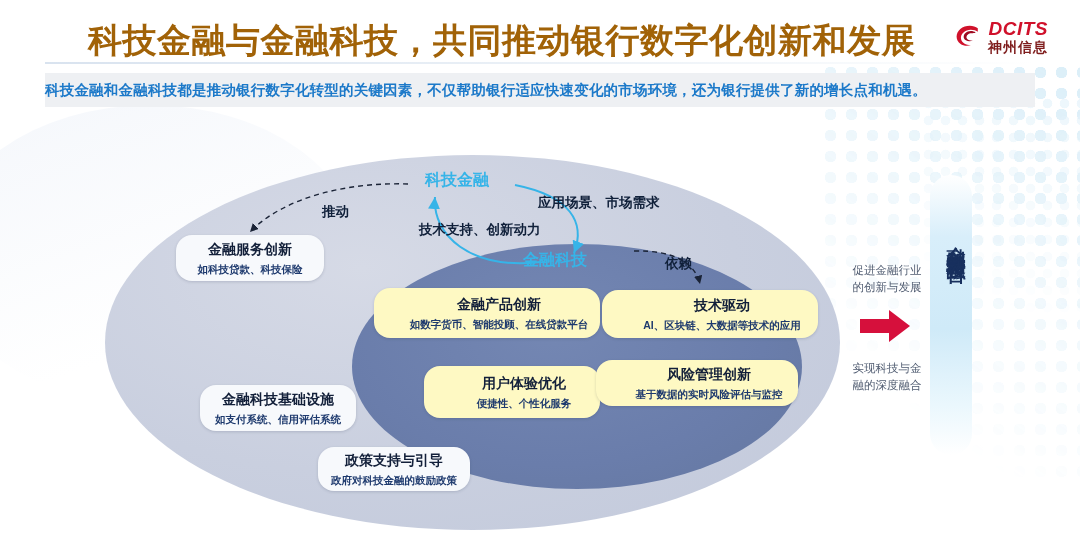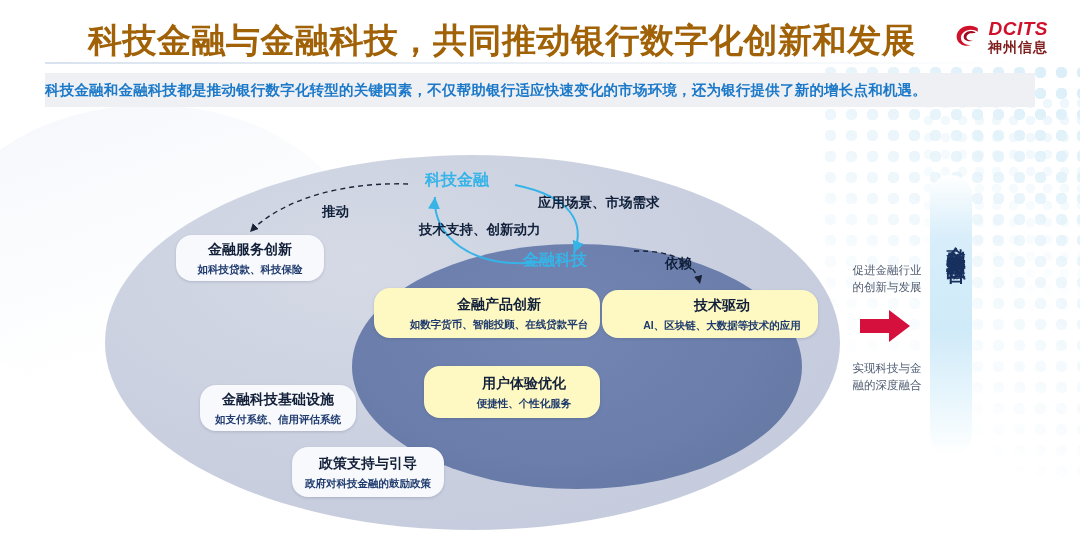--- a/index.html
+++ b/index.html
@@ -176,40 +176,44 @@
     <span class="card-title">金融服务创新</span>
     <span class="card-sub">如科技贷款、科技保险</span>
   </div>
 
 
   <div class="card" style="left:200px;top:385px;width:156px;height:46px;">
     <span class="card-title">金融科技基础设施</span>
     <span class="card-sub">如支付系统、信用评估系统</span>
   </div>
 
-  <div class="card" style="left:292px;top:447px;width:152px;height:50px;">
+  <div class="card" style="left:318px;top:447px;width:152px;height:44px;">
     <span class="card-title">政策支持与引导</span>
     <span class="card-sub">政府对科技金融的鼓励政策</span>
   </div>
 
   <div class="card white" style="left:374px;top:288px;width:202px;height:50px;">
     <span class="card-title">金融产品创新</span>
     <span class="card-sub">如数字货币、智能投顾、在线贷款平台</span>
   </div>
 
   <div class="card white" style="left:602px;top:290px;width:192px;height:48px;">
     <span class="card-title">技术驱动</span>
     <span class="card-sub">AI、区块链、大数据等技术的应用</span>
   </div>
 
   <div class="card white" style="left:424px;top:366px;width:152px;height:52px;">
     <span class="card-title">用户体验优化</span>
     <span class="card-sub">便捷性、个性化服务</span>
   </div>
 
+  <div class="card white" style="left:596px;top:360px;width:178px;height:46px;">
+    <span class="card-title">风险管理创新</span>
+    <span class="card-sub">基于数据的实时风险评估与监控</span>
+  </div>
 
   <div class="rnote" style="left:838px;top:262px;">
     <div>促进金融行业</div>
     <div>的创新与发展</div>
   </div>
 
   <svg class="red-arrow" viewBox="0 0 54 36">
     <path d="M2 11 H31 V2 L52 18 L31 34 V25 H2 Z" fill="#d6103c"></path>
   </svg>
 

